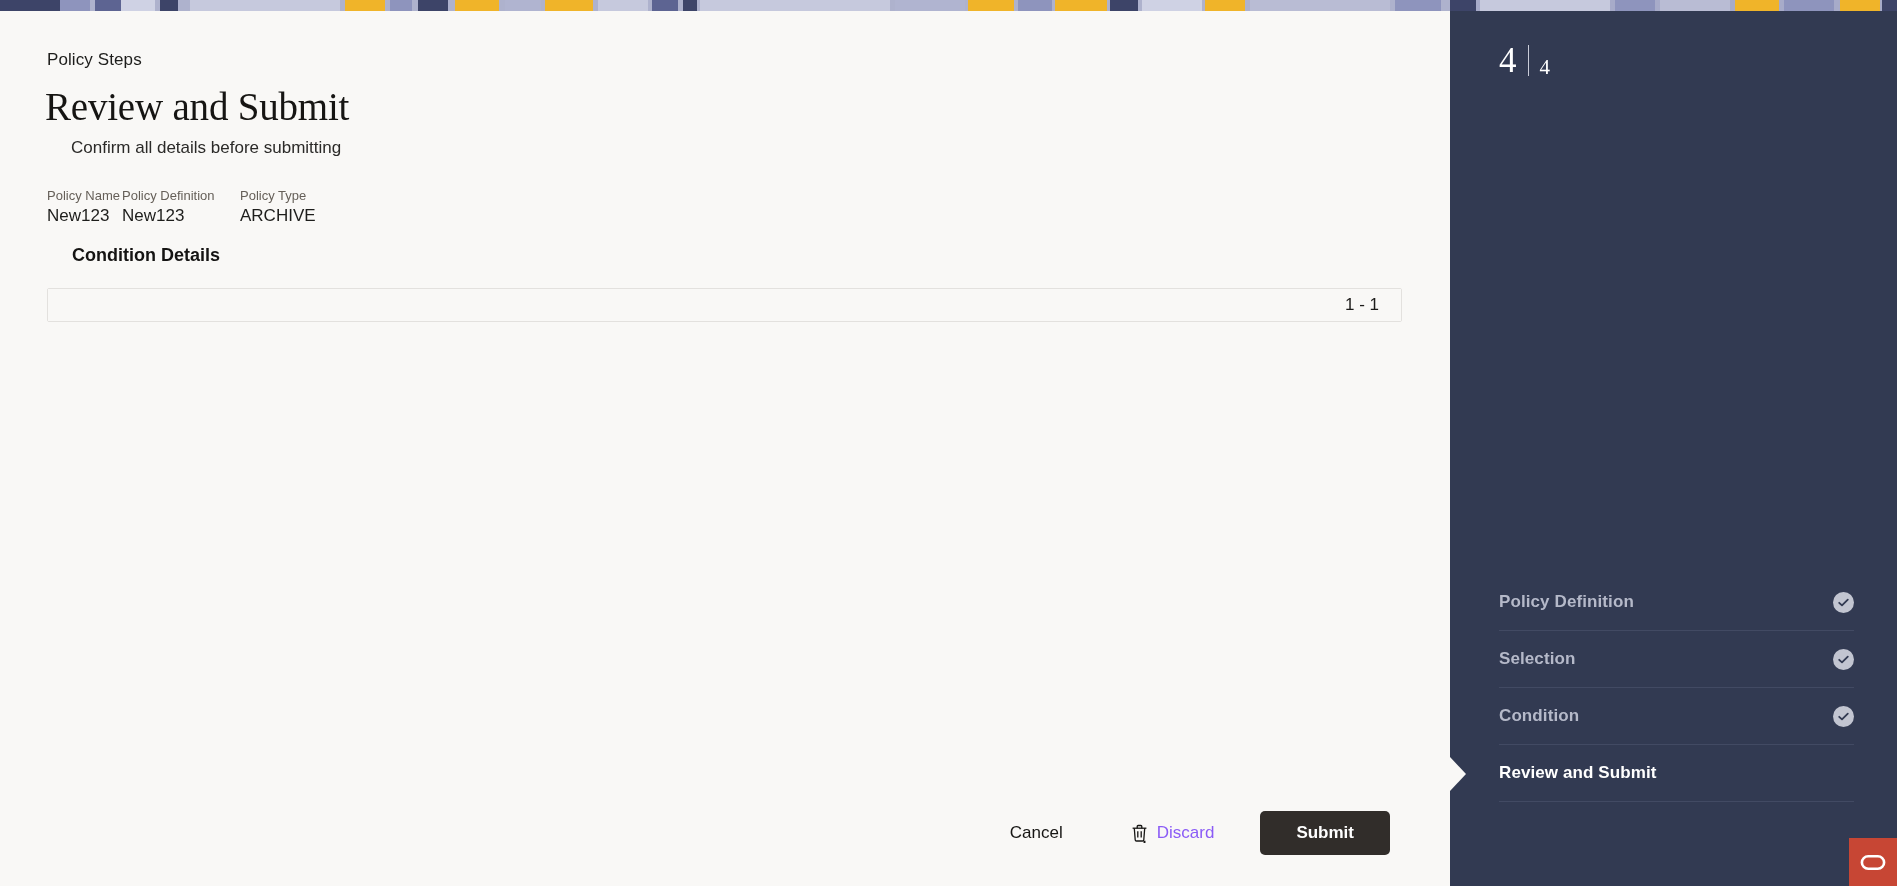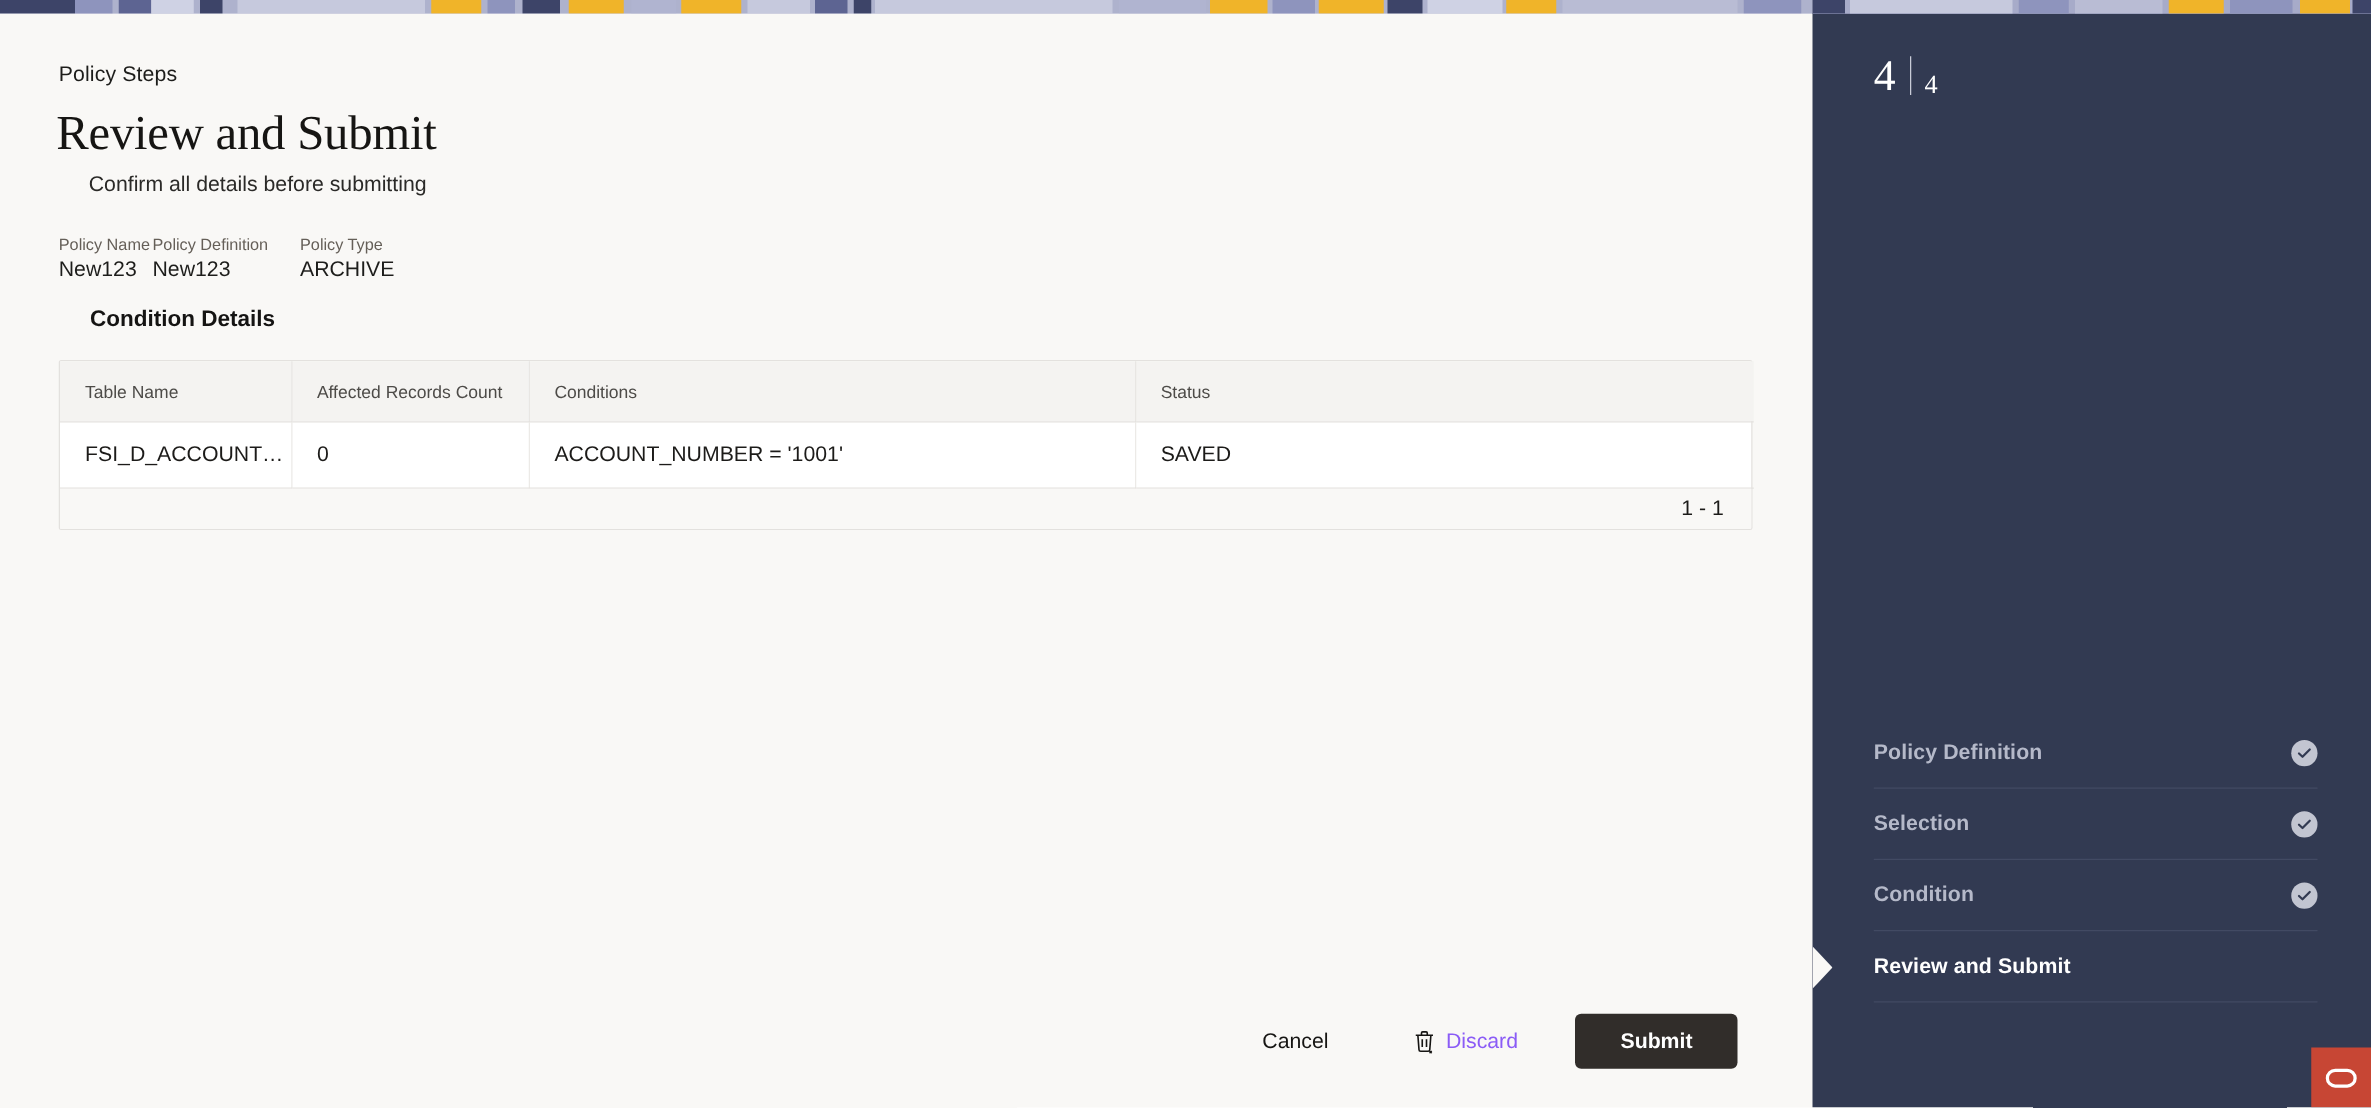--- a/index.html
+++ b/index.html
@@ -358,38 +358,20 @@
       </div>
       <div class="meta-field" style="width:82px">
         <div class="meta-label">Policy Type</div>
         <div class="meta-value">ARCHIVE</div>
       </div>
     </div>
 
     <h2 class="section-title">Condition Details</h2>
 
     <div class="table-wrap">
-      <table class="grid">
-        <thead>
-          <tr>
-            <th class="col-name">Table Name</th>
-            <th class="col-count">Affected Records Count</th>
-            <th class="col-cond">Conditions</th>
-            <th class="col-status">Status</th>
-          </tr>
-        </thead>
-        <tbody>
-          <tr>
-            <td class="col-name">FSI_D_ACCOUNT_...</td>
-            <td class="col-count">0</td>
-            <td class="col-cond">ACCOUNT_NUMBER = '1001'</td>
-            <td class="col-status">SAVED</td>
-          </tr>
-        </tbody>
-      </table>
       <div class="grid-footer">
         <span>1 - 1</span>
       </div>
     </div>
 
     <div class="actions">
       <button class="btn-link">Cancel</button>
       <button class="btn-discard">
         <span>
           <svg class="trash-icon" viewBox="0 0 17 19" xmlns="http://www.w3.org/2000/svg" fill="none" stroke="#161513" stroke-width="1.3">

